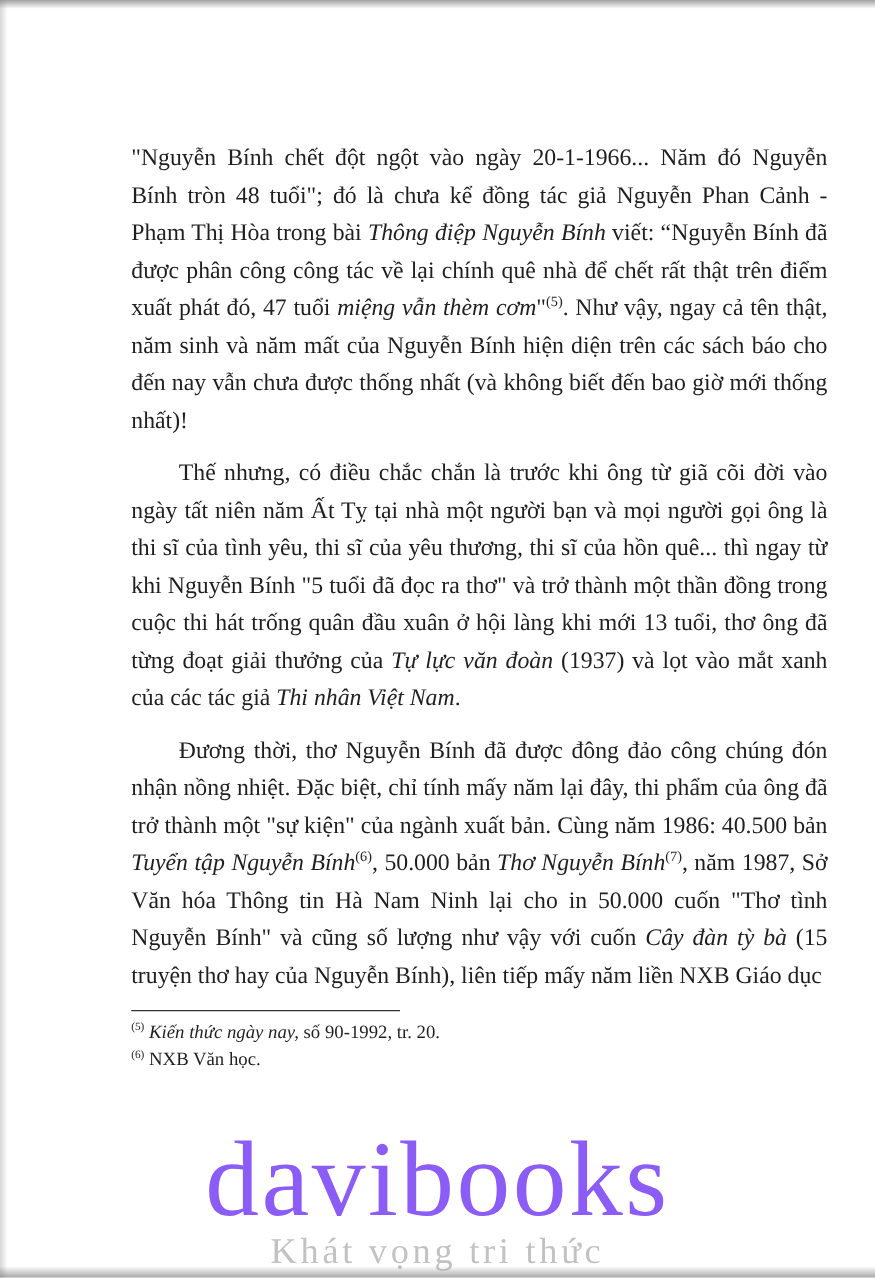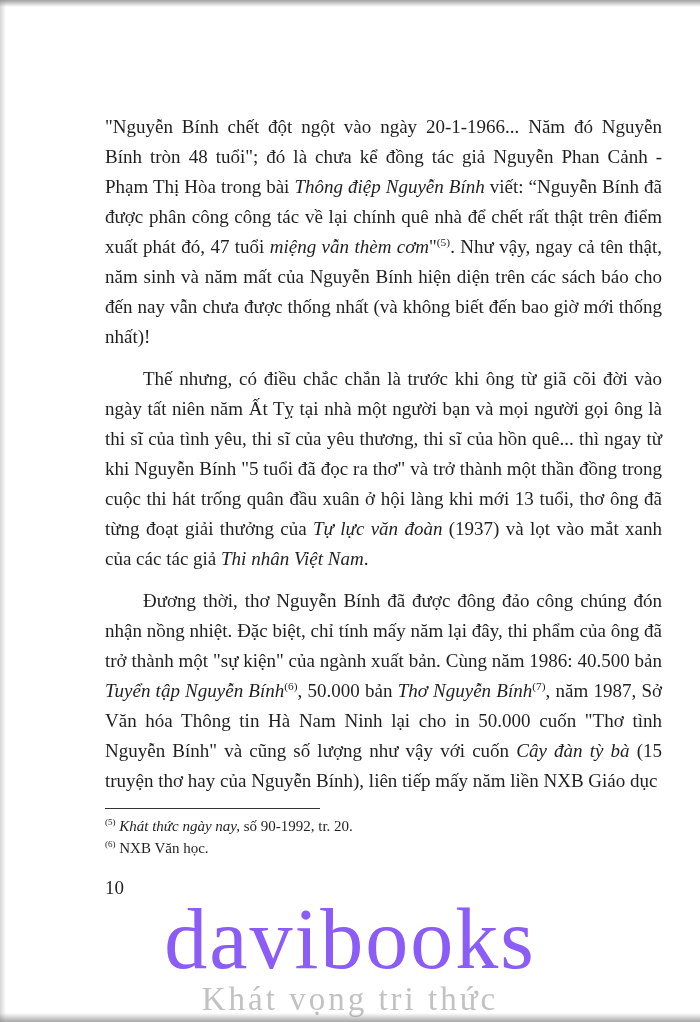--- a/index.html
+++ b/index.html
@@ -64,21 +64,21 @@
     user-select: none;
     pointer-events: none;
   }
   .wm-brand {
     font-size: 86px;
     line-height: 0.95;
     color: #8b5cf6;
     letter-spacing: 2px;
   }
   .wm-tagline {
-    font-size: 33px;
+    font-size: 29px;
     color: #c2c2c2;
     letter-spacing: 3px;
     margin-top: 0px;
   }
 </style>
 </head>
 <body>
 
 <div class="page">
 
@@ -91,20 +91,19 @@
     <div class="wm-tagline">Khát vọng tri thức</div>
   </div>
 
   <div class="content">
     <p class="body-par"><span>"Nguyễn Bính chết đột ngột vào ngày 20-1-1966... Năm đó Nguyễn Bính tròn 48 tuổi"; đó là chưa kể đồng tác giả Nguyễn Phan Cảnh - Phạm Thị Hòa trong bài </span><span class="it">Thông điệp Nguyễn Bính</span><span> viết: “Nguyễn Bính đã được phân công công tác về lại chính quê nhà để chết rất thật trên điểm xuất phát đó, 47 tuổi </span><span class="it">miệng vẫn thèm cơm</span><span>"</span><sup>(5)</sup><span>. Như vậy, ngay cả tên thật, năm sinh và năm mất của Nguyễn Bính hiện diện trên các sách báo cho đến nay vẫn chưa được thống nhất (và không biết đến bao giờ mới thống nhất)!</span></p>
     <p class="body-par indent"><span>Thế nhưng, có điều chắc chắn là trước khi ông từ giã cõi đời vào ngày tất niên năm Ất Tỵ tại nhà một người bạn và mọi người gọi ông là thi sĩ của tình yêu, thi sĩ của yêu thương, thi sĩ của hồn quê... thì ngay từ khi Nguyễn Bính "5 tuổi đã đọc ra thơ" và trở thành một thần đồng trong cuộc thi hát trống quân đầu xuân ở hội làng khi mới 13 tuổi, thơ ông đã từng đoạt giải thưởng của </span><span class="it">Tự lực văn đoàn</span><span> (1937) và lọt vào mắt xanh của các tác giả </span><span class="it">Thi nhân Việt Nam</span><span>.</span></p>
     <p class="body-par indent"><span>Đương thời, thơ Nguyễn Bính đã được đông đảo công chúng đón nhận nồng nhiệt. Đặc biệt, chỉ tính mấy năm lại đây, thi phẩm của ông đã trở thành một "sự kiện" của ngành xuất bản. Cùng năm 1986: 40.500 bản </span><span class="it">Tuyển tập Nguyễn Bính</span><sup>(6)</sup><span>, 50.000 bản </span><span class="it">Thơ Nguyễn Bính</span><sup>(7)</sup><span>, năm 1987, Sở Văn hóa Thông tin Hà Nam Ninh lại cho in 50.000 cuốn "Thơ tình Nguyễn Bính" và cũng số lượng như vậy với cuốn </span><span class="it">Cây đàn tỳ bà</span><span> (15 truyện thơ hay của Nguyễn Bính), liên tiếp mấy năm liền NXB Giáo dục</span></p>
 
     <div class="footnotes">
       <div class="fn-sep"></div>
-      <p class="footnote"><sup>(5)</sup><span> </span><span class="it">Khát thức ngày nay,</span><span> số 90-1992, tr. 20.</span></p>
+      <p class="footnote"><sup>(5)</sup><span> </span><span class="it">Kiến thức ngày nay,</span><span> số 90-1992, tr. 20.</span></p>
       <p class="footnote"><sup>(6)</sup><span> NXB Văn học.</span></p>
     </div>
 
-    <div class="page-number">10</div>
   </div>
 
 </div>
 
 </body></html>

